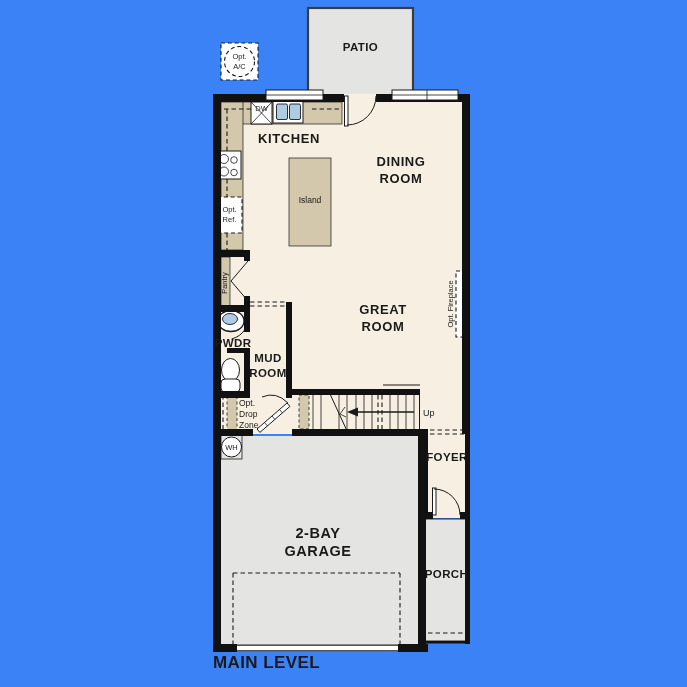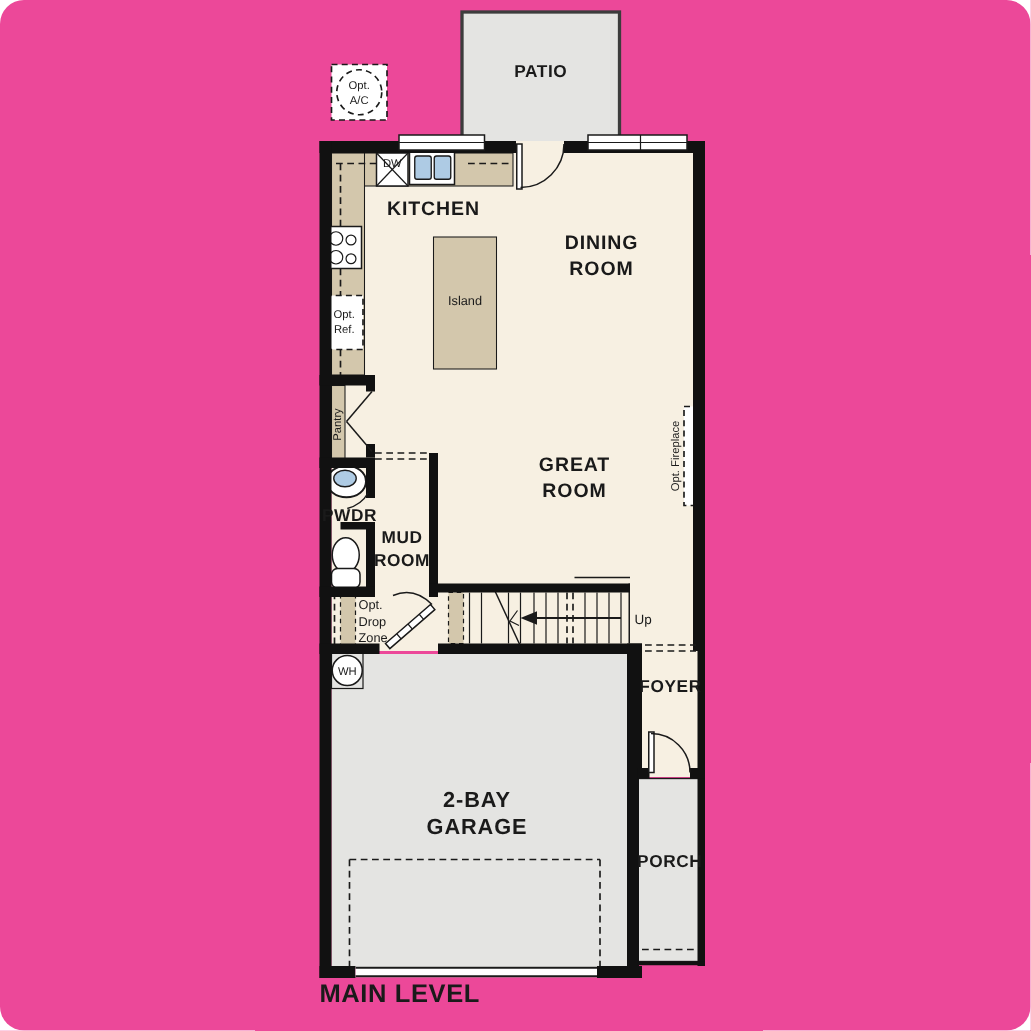--- a/index.html
+++ b/index.html
@@ -1,20 +1,20 @@
 <!DOCTYPE html>
 <html style="--wall: #111111; --floor: #f7f0e2; --hardscape: #e4e4e2; --cabinet: #d3c7ac; --water: #aecbe4; --ink: #1a1a1a;"><head>
 <meta charset="utf-8">
 <style>
   :root{
     --wall:#111111; --floor:#f7f0e2; --hardscape:#e4e4e2;
     --cabinet:#d3c7ac; --water:#aecbe4; --ink:#1a1a1a;
   }
   html,body{margin:0;padding:0;background:#ffffff;}
-  .stage{width:687px;height:687px;position:relative;background:#ec4899;border-radius:16px;}
+  .stage{width:687px;height:687px;position:relative;background:#3b82f6;}
   svg{display:block;}
   
   .wall{fill:var(--wall);}
   .floor{fill:var(--floor);}
   .hardb{fill:var(--hardscape);stroke:#3c3c3c;stroke-width:2.2;}
   .hardf{fill:var(--hardscape);}
   .hardo{fill:var(--hardscape);stroke:var(--ink);stroke-width:.9;}
   .tan{fill:var(--cabinet);stroke:var(--ink);stroke-width:.7;}
   .tand{fill:var(--cabinet);stroke:var(--ink);stroke-width:.8;stroke-dasharray:3 2.5;}
   .fix{fill:#ffffff;stroke:var(--ink);stroke-width:1;}

